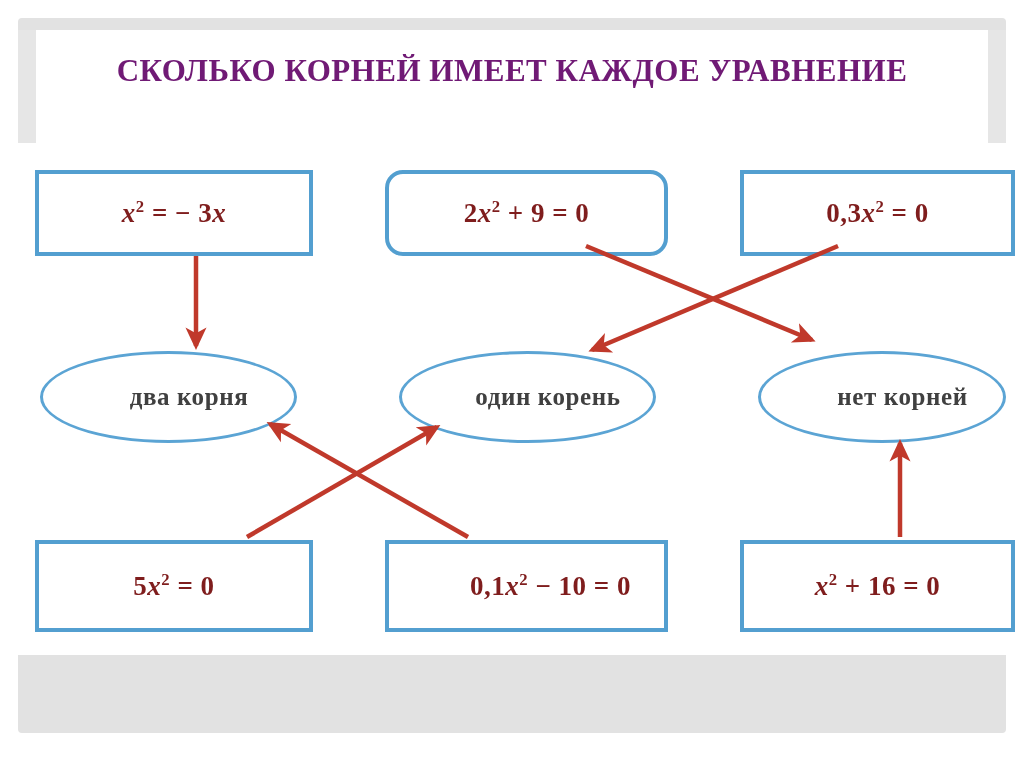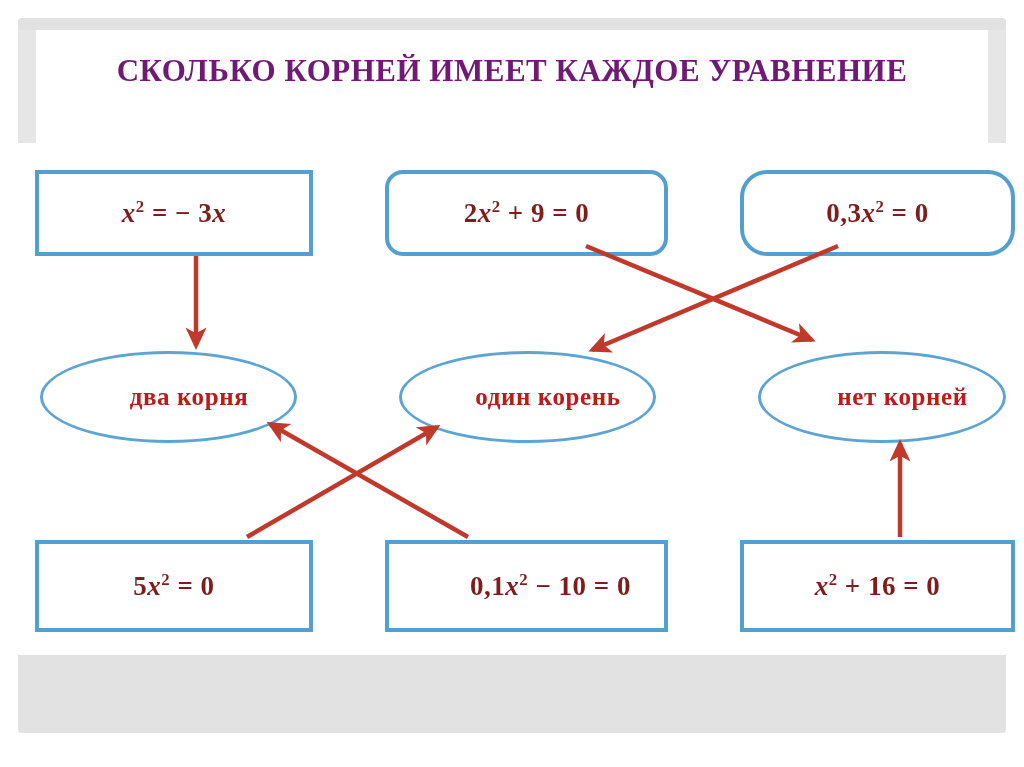--- a/index.html
+++ b/index.html
@@ -117,21 +117,21 @@
     border: 3px solid #5ba4d4;
     border-radius: 50%;
     display: flex;
     align-items: center;
     justify-content: center;
   }
   .ellipse-text {
     font-family: "Liberation Serif", serif;
     font-size: 25px;
     font-weight: bold;
-    color: #b91c1c;
+    color: #404040;
     white-space: nowrap;
     letter-spacing: 0.6px;
     margin-left: 41px;
   }
 
   
   .arrow-layer {
     position: absolute;
     left: 0;
     top: 0;
@@ -155,21 +155,21 @@
   <div class="slide-title">СКОЛЬКО КОРНЕЙ ИМЕЕТ КАЖДОЕ УРАВНЕНИЕ</div>
 
   <div class="eq-box" style="left:35px; top:170px; width:278px; height:86px;">
     <span class="eq-text"><i>x</i><sup>2</sup> = − 3<i>x</i></span>
   </div>
 
   <div class="eq-box" style="left:385px; top:170px; width:283px; height:86px;border-radius:18px;">
     <span class="eq-text">2<i>x</i><sup>2</sup> + 9 = 0</span>
   </div>
 
-  <div class="eq-box" style="left:740px; top:170px; width:275px; height:86px;border-radius:27px;">
+  <div class="eq-box" style="left:740px; top:170px; width:275px; height:86px;">
     <span class="eq-text">0,3<i>x</i><sup>2</sup> = 0</span>
   </div>
 
   <div class="ellipse-node" style="left:40px; top:351px; width:257px; height:92px;">
     <span class="ellipse-text">два корня</span>
   </div>
 
   <div class="ellipse-node" style="left:399px; top:351px; width:257px; height:92px;">
     <span class="ellipse-text">один корень</span>
   </div>

